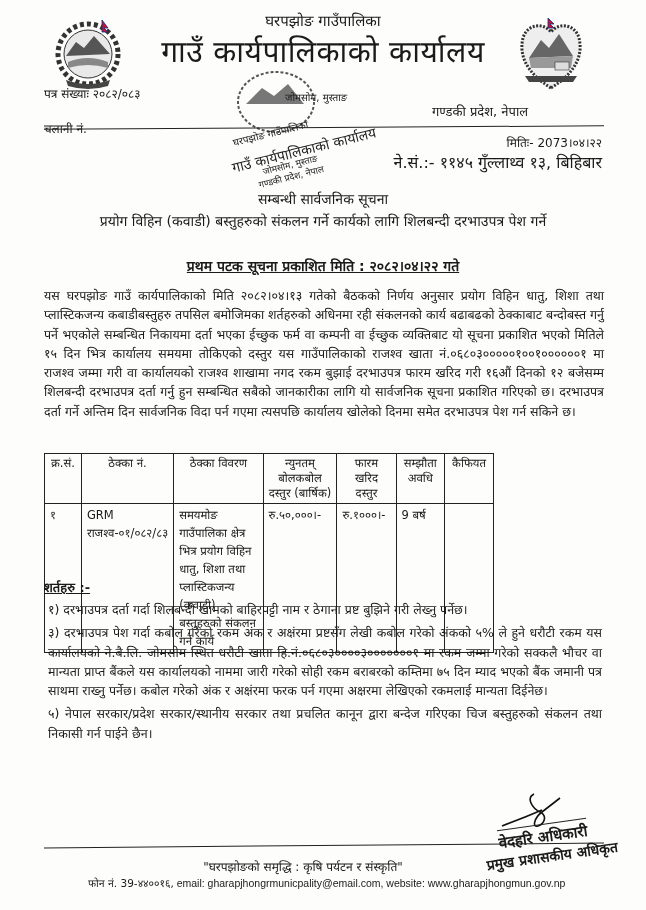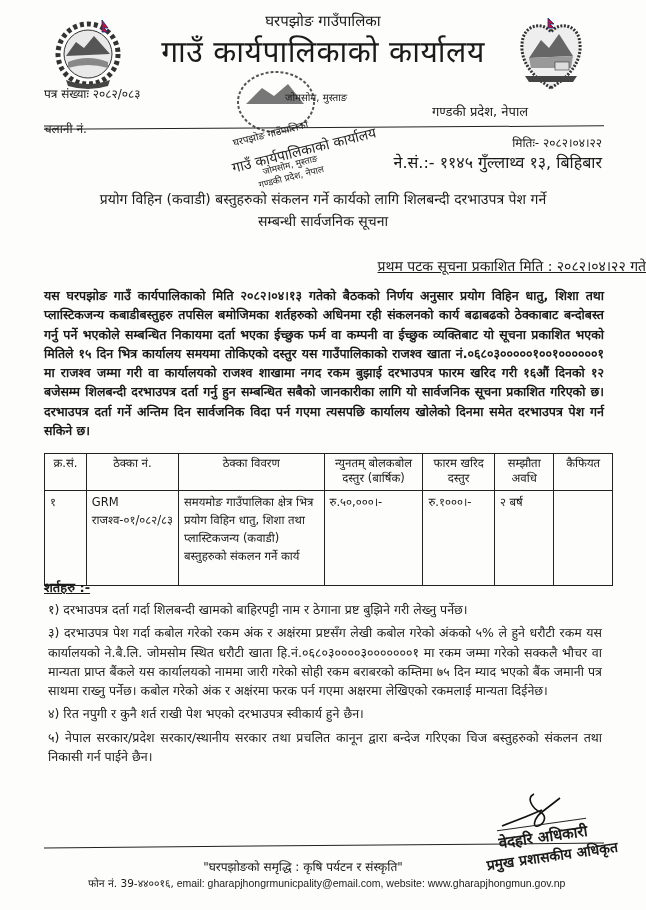--- a/index.html
+++ b/index.html
@@ -19,25 +19,25 @@
   .header-rule { left: 44px; top: 127px; width: 560px; height: 0; border-top: 1.5px solid #222; transform: rotate(-0.35deg); }
   .date-line { right: 44px; top: 134px; font-size: 12px; text-align: right; }
   .nepal-samvat { right: 44px; top: 151px; font-size: 16px; text-align: right; }
   .stamp { left: 218px; top: 68px; width: 180px; height: 108px; }
   .stamp-text1 { left: 232px; top: 126px; font-size: 10px; color: #222; transform: rotate(-14deg); }
   .stamp-text2 { left: 230px; top: 140px; font-size: 14px; color: #222; transform: rotate(-14deg); }
   .stamp-text3 { left: 262px; top: 158px; font-size: 9px; color: #222; transform: rotate(-14deg); }
   .stamp-text4 { left: 258px; top: 170px; font-size: 9px; color: #222; transform: rotate(-14deg); }
   .stamp-place { left: 285px; top: 90px; font-size: 10px; }
   .notice-title { top: 188px; left: 40px; width: 566px; font-size: 14px; text-align: center; line-height: 22px; }
-  .pub-date { top: 256px; left: 0; width: 646px; text-align: right; font-size: 14px; font-weight: normal; }
+  .pub-date { top: 256px; left: 0; width: 646px; text-align: center; font-size: 14px; font-weight: bold; }
   .pub-date span { text-decoration: underline; }
-  .body-para { left: 44px; top: 286px; width: 560px; font-size: 12.5px; line-height: 19.3px; text-align: justify; font-weight: bold; }
+  .body-para { left: 44px; top: 286px; width: 560px; font-size: 12.5px; line-height: 19.3px; text-align: justify; }
   table.tender {
-    position: absolute; left: 44px; top: 453px; width: 569px;
+    position: absolute; left: 44px; top: 453px; width: 450px;
     border-collapse: collapse; font-size: 11.5px;
   }
   table.tender th, table.tender td { border: 1px solid #222; vertical-align: top; padding: 2px 5px; font-weight: normal; }
   table.tender th { text-align: center; line-height: 15px; height: 32px; }
   table.tender td { line-height: 18px; height: 90px; }
   .conditions-head { left: 44px; top: 578px; font-size: 13px; text-decoration: underline; font-weight: bold; }
   .conditions { left: 44px; top: 596px; width: 562px; font-size: 12.5px; line-height: 19.3px; text-align: justify; }
   .conditions p { margin: 4px; }
   .signature { left: 498px; top: 790px; width: 70px; height: 40px; }
   .signer-name { left: 498px; top: 824px; font-size: 15px; font-weight: bold; transform: rotate(-8deg); border-top: 1.5px solid #222; padding-top: 1px; }
@@ -83,26 +83,26 @@
 <div class="abs stamp-place">जोमसोम, मुस्ताङ</div>
 <div class="abs stamp-text1">घरपझोङ गाउँपालिका</div>
 <div class="abs stamp-text2">गाउँ कार्यपालिकाको कार्यालय</div>
 <div class="abs stamp-text3">जोमसोम, मुस्ताङ</div>
 <div class="abs stamp-text4">गण्डकी प्रदेश, नेपाल</div>
 
 <div class="abs letter-no">पत्र संख्याः २०८२/०८३</div>
 <div class="abs chalani">चलानी नं.</div>
 <div class="abs province">गण्डकी प्रदेश, नेपाल</div>
 <div class="abs header-rule"></div>
-<div class="abs date-line">मितिः- २०८२।०४।२२</div>
+<div class="abs date-line">मितिः- 2073।०४।२२</div>
 <div class="abs nepal-samvat">ने.सं.:- ११४५ गुँल्लाथ्व १३, बिहिबार</div>
 
 <div class="abs notice-title">
+  <div>सम्बन्धी सार्वजनिक सूचना</div>
   <div>प्रयोग विहिन (कवाडी) बस्तुहरुको संकलन गर्ने कार्यको लागि शिलबन्दी दरभाउपत्र पेश गर्ने</div>
-  <div>सम्बन्धी सार्वजनिक सूचना</div>
 </div>
 <div class="abs pub-date">
   <span>प्रथम पटक सूचना प्रकाशित मिति : २०८२।०४।२२ गते</span>
 </div>
 
 <div class="abs body-para">यस घरपझोङ गाउँ कार्यपालिकाको मिति २०८२।०४।१३ गतेको बैठकको निर्णय अनुसार प्रयोग विहिन धातु, शिशा तथा प्लास्टिकजन्य कबाडीबस्तुहरु तपसिल बमोजिमका शर्तहरुको अधिनमा रही संकलनको कार्य बढाबढको ठेक्काबाट बन्दोबस्त गर्नु पर्ने भएकोले सम्बन्धित निकायमा दर्ता भएका ईच्छुक फर्म वा कम्पनी वा ईच्छुक व्यक्तिबाट यो सूचना प्रकाशित भएको मितिले १५ दिन भित्र कार्यालय समयमा तोकिएको दस्तुर यस गाउँपालिकाको राजश्व खाता नं.०६८०३०००००१००१००००००१ मा राजश्व जम्मा गरी वा कार्यालयको राजश्व शाखामा नगद रकम बुझाई दरभाउपत्र फारम खरिद गरी १६औं दिनको १२ बजेसम्म शिलबन्दी दरभाउपत्र दर्ता गर्नु हुन सम्बन्धित सबैको जानकारीका लागि यो सार्वजनिक सूचना प्रकाशित गरिएको छ। दरभाउपत्र दर्ता गर्ने अन्तिम दिन सार्वजनिक विदा पर्न गएमा त्यसपछि कार्यालय खोलेको दिनमा समेत दरभाउपत्र पेश गर्न सकिने छ।</div>
 
 <table class="tender">
   <colgroup>
     <col style="width:42px">
@@ -124,31 +124,30 @@
       <th>कैफियत</th>
     </tr>
   </thead>
   <tbody>
     <tr>
       <td>१</td>
       <td>GRM राजश्व-०१/०८२/८३</td>
       <td>समयमोङ गाउँपालिका क्षेत्र भित्र प्रयोग विहिन धातु, शिशा तथा प्लास्टिकजन्य (कवाडी) बस्तुहरुको संकलन गर्ने कार्य</td>
       <td>रु.५०,०००।-</td>
       <td>रु.१०००।-</td>
-      <td>२ बर्ष</td>
+      <td>9 बर्ष</td>
       <td></td>
     </tr>
   </tbody>
 </table>
 
 <div class="abs conditions-head">शर्तहरु :-</div>
 <div class="abs conditions">
   <p>१) दरभाउपत्र दर्ता गर्दा शिलबन्दी खामको बाहिरपट्टी नाम र ठेगाना प्रष्ट बुझिने गरी लेख्नु पर्नेछ।</p>
   <p>३) दरभाउपत्र पेश गर्दा कबोल गरेको रकम अंक र अक्षंरमा प्रष्टसँग लेखी कबोल गरेको अंकको ५% ले हुने धरौटी रकम यस कार्यालयको ने.बै.लि. जोमसोम स्थित धरौटी खाता हि.नं.०६८०३००००३०००००००१ मा रकम जम्मा गरेको सक्कलै भौचर वा मान्यता प्राप्त बैंकले यस कार्यालयको नाममा जारी गरेको सोही रकम बराबरको कम्तिमा ७५ दिन म्याद भएको बैंक जमानी पत्र साथमा राख्नु पर्नेछ। कबोल गरेको अंक र अक्षंरमा फरक पर्न गएमा अक्षरमा लेखिएको रकमलाई मान्यता दिईनेछ।</p>
-  <p>४) रित नपुगी र कुनै शर्त राखी पेश भएको दरभाउपत्र स्वीकार्य हुने छैन।</p>
   <p>५) नेपाल सरकार/प्रदेश सरकार/स्थानीय सरकार तथा प्रचलित कानून द्वारा बन्देज गरिएका चिज बस्तुहरुको संकलन तथा निकासी गर्न पाईने छैन।</p>
 </div>
 
 <div class="abs signature">
   <svg width="70" height="40" viewBox="0 0 70 40">
     <path d="M4 36 C20 30 30 26 44 20 M36 4 C28 8 34 18 42 22 C50 26 46 34 40 36 C34 38 36 28 44 22 L62 8" fill="none" stroke="#111" stroke-width="1.6"></path>
   </svg>
 </div>
 <div class="abs footer-rule"></div>
 <div class="abs signer-name">वेदहरि अधिकारी</div>

